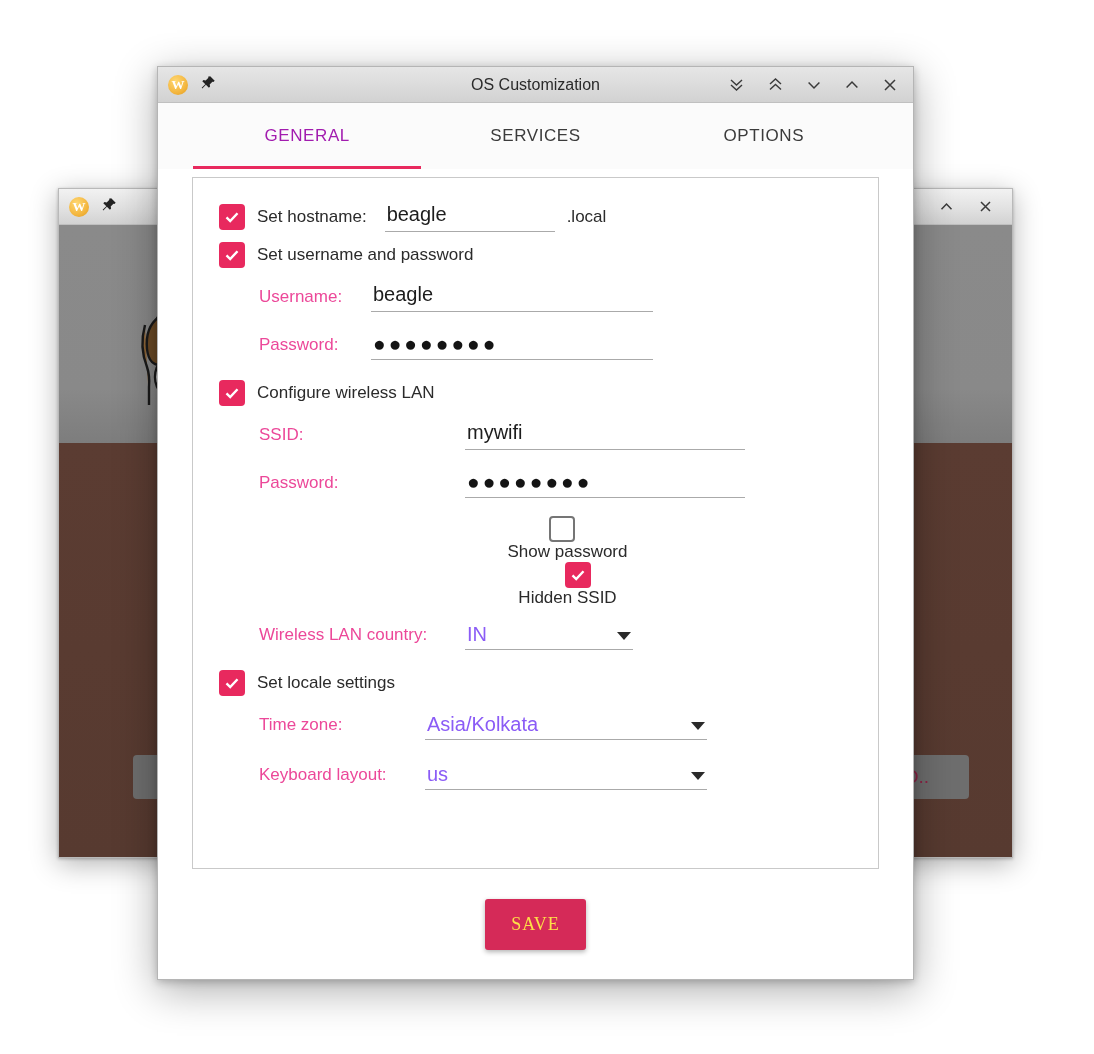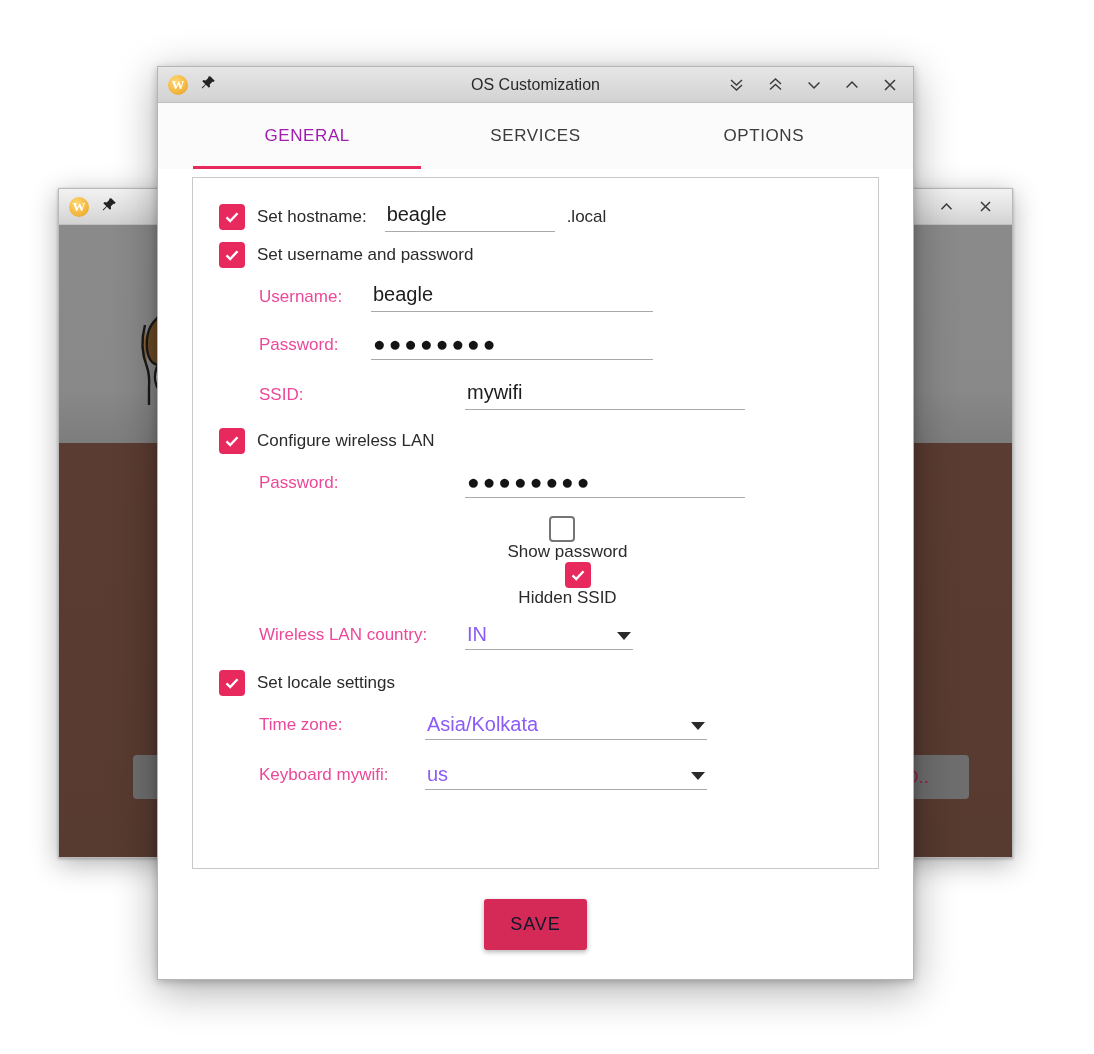--- a/index.html
+++ b/index.html
@@ -240,29 +240,29 @@
   .indent-2 { padding-left: 58px; }
 
   #footer {
     flex: 1 1 auto;
     display: flex;
     align-items: center;
     justify-content: center;
   }
   #save-btn {
     background: #d52a58;
-    color: #0f172a;
+    color: #fde047;
     font-size: 18px;
     letter-spacing: 1px;
     border: none;
     border-radius: 3px;
     padding: 15px 26px;
     box-shadow: 0 2px 5px rgba(0,0,0,0.3);
     cursor: pointer;
-    font-family: Liberation Sans, sans-serif;
+    font-family: Liberation Serif, serif;
   }
 </style>
 </head>
 <body>
 
 <div id="bg-window">
   <div id="bg-titlebar">
     <span class="wlogo">W</span>
     <span class="pin-icon">
       <svg width="16" height="16" viewBox="0 0 16 16">
@@ -388,32 +388,32 @@
       <div class="underline-input" style="width:282px;">beagle</div>
     </div>
 
     <div class="row indent-1" style="margin-bottom:20px;">
       <span class="field-label" style="width:112px;">Password:</span>
       <div class="underline-input" style="width:282px;">
         <span class="dots">●●●●●●●●</span>
       </div>
     </div>
 
-    <div class="row indent-1" style="margin-bottom:18px;">
-      <span class="field-label" style="width:206px;">SSID:</span>
-      <div class="underline-input" style="width:280px;">mywifi</div>
-    </div>
-
     <div class="row row-cb" style="margin-bottom:14px;">
       <div class="cb on">
         <svg width="16" height="16" viewBox="0 0 16 16">
             <path d="M2.5 8.4 L6.2 12 L13.5 4.2" stroke="#ffffff" stroke-width="2.4" fill="none"></path>
           </svg>
       </div>
       <span class="cb-label">Configure wireless LAN</span>
+    </div>
+
+    <div class="row indent-1" style="margin-bottom:18px;">
+      <span class="field-label" style="width:206px;">SSID:</span>
+      <div class="underline-input" style="width:280px;">mywifi</div>
     </div>
 
     <div class="row indent-1" style="margin-bottom:18px;">
       <span class="field-label" style="width:206px;">Password:</span>
       <div class="underline-input" style="width:280px;">
         <span class="dots">●●●●●●●●</span>
       </div>
     </div>
 
     <div class="row indent-2" style="margin-bottom:12px;flex-direction:column;">
@@ -446,21 +446,21 @@
 
     <div class="row indent-1" style="margin-bottom:20px;">
       <span class="field-label" style="width:166px;">Time zone:</span>
       <div class="select-row" style="width:282px;">
         <span class="select-val">Asia/Kolkata</span>
         <span class="caret"></span>
       </div>
     </div>
 
     <div class="row indent-1">
-      <span class="field-label" style="width:166px;">Keyboard mywifi:</span>
+      <span class="field-label" style="width:166px;">Keyboard layout:</span>
       <div class="select-row" style="width:282px;">
         <span class="select-val">us</span>
         <span class="caret"></span>
       </div>
     </div>
 
   </div>
 
   <div id="footer">
     <button id="save-btn">SAVE</button>

